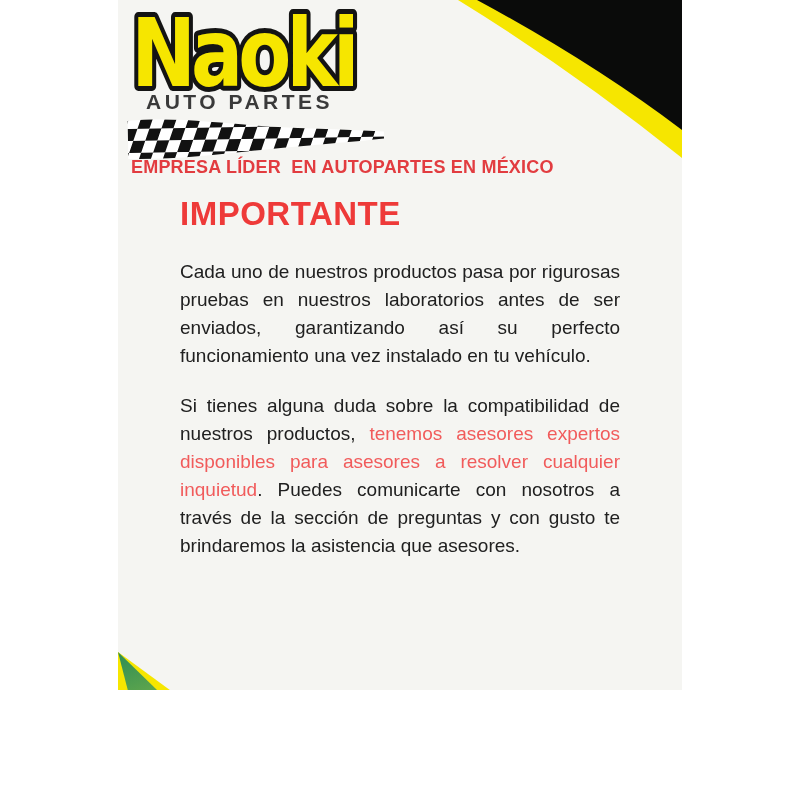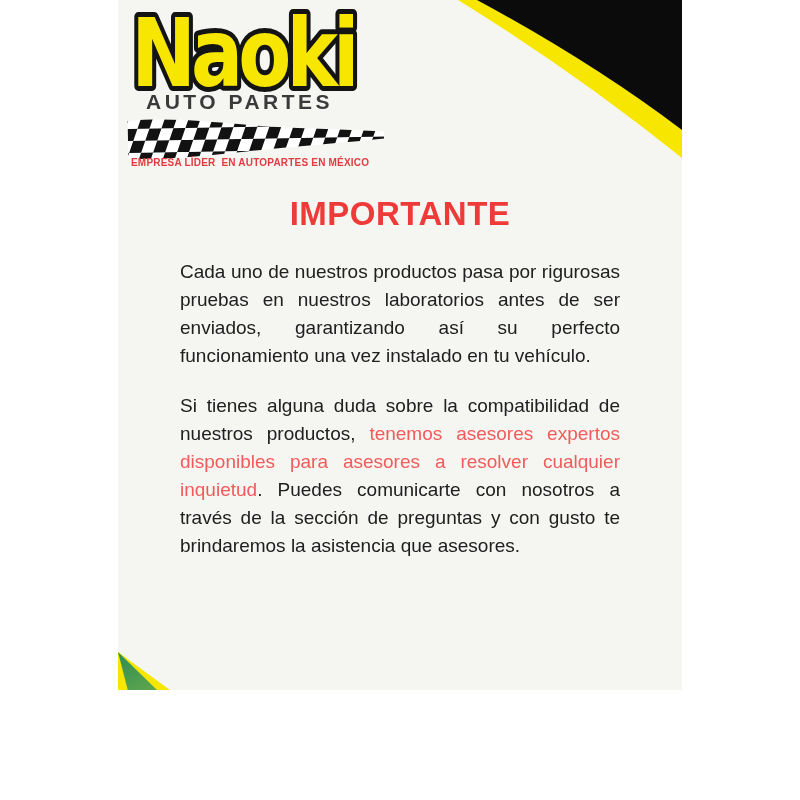--- a/index.html
+++ b/index.html
@@ -41,33 +41,32 @@
     paint-order:stroke fill;
   }
   .brand-subtitle{
     position:absolute;left:18px;top:90px;
     font-size:21px;font-weight:700;letter-spacing:3.5px;
     color:var(--subtitle);white-space:nowrap;
   }
   .flag{position:absolute;left:-10px;top:117px;}
   .tagline{
     position:absolute;left:3px;top:157px;
-    font-size:10px;font-weight:700;letter-spacing:.2px;
+    font-size:18px;font-weight:700;letter-spacing:.2px;
     color:var(--red-tagline);white-space:pre;
   }
 
   
   .content{
     position:absolute;left:62px;top:194px;width:440px;z-index:2;
   }
   .heading{
     color:var(--red-heading);
     font-size:33px;font-weight:800;letter-spacing:.5px;
     line-height:40px;
-    text-align:center;
   }
   .paragraphs p{
     margin-top:22px;
     font-size:19px;font-weight:400;
     line-height:28px;
     color:var(--body-text);
     text-align:justify;
     text-justify:inter-word;
   }
   .paragraphs p:first-child{margin-top:24px;}

